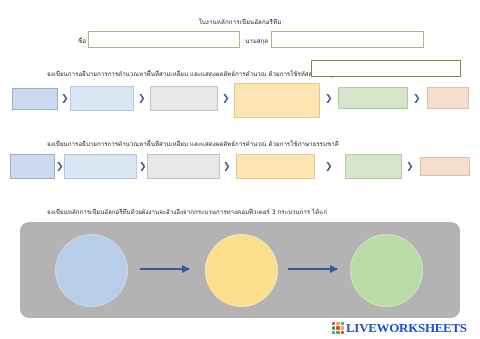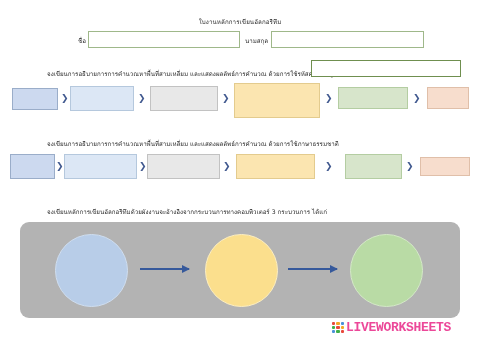--- a/index.html
+++ b/index.html
@@ -178,23 +178,23 @@
     width: 12px; height: 12px;
     display: grid;
     grid-template-columns: 1fr 1fr 1fr;
     grid-template-rows: 1fr 1fr 1fr;
     gap: 1px;
   }
   .logo-grid i { display: block; border-radius: 1px; }
   .logo-text {
     font-size: 13px;
     font-weight: bold;
-    color: #ec4899;
+    color: #1d4ed8;
     letter-spacing: -0.3px;
-    font-family: Liberation Mono, monospace;
+    font-family: Liberation Serif, serif;
   }
 </style>
 </head>
 <body>
 
 <div class="page">
 
   <div class="doc-title">ใบงานหลักการเขียนอัลกอริทึม</div>
 
   <div class="name-row">

